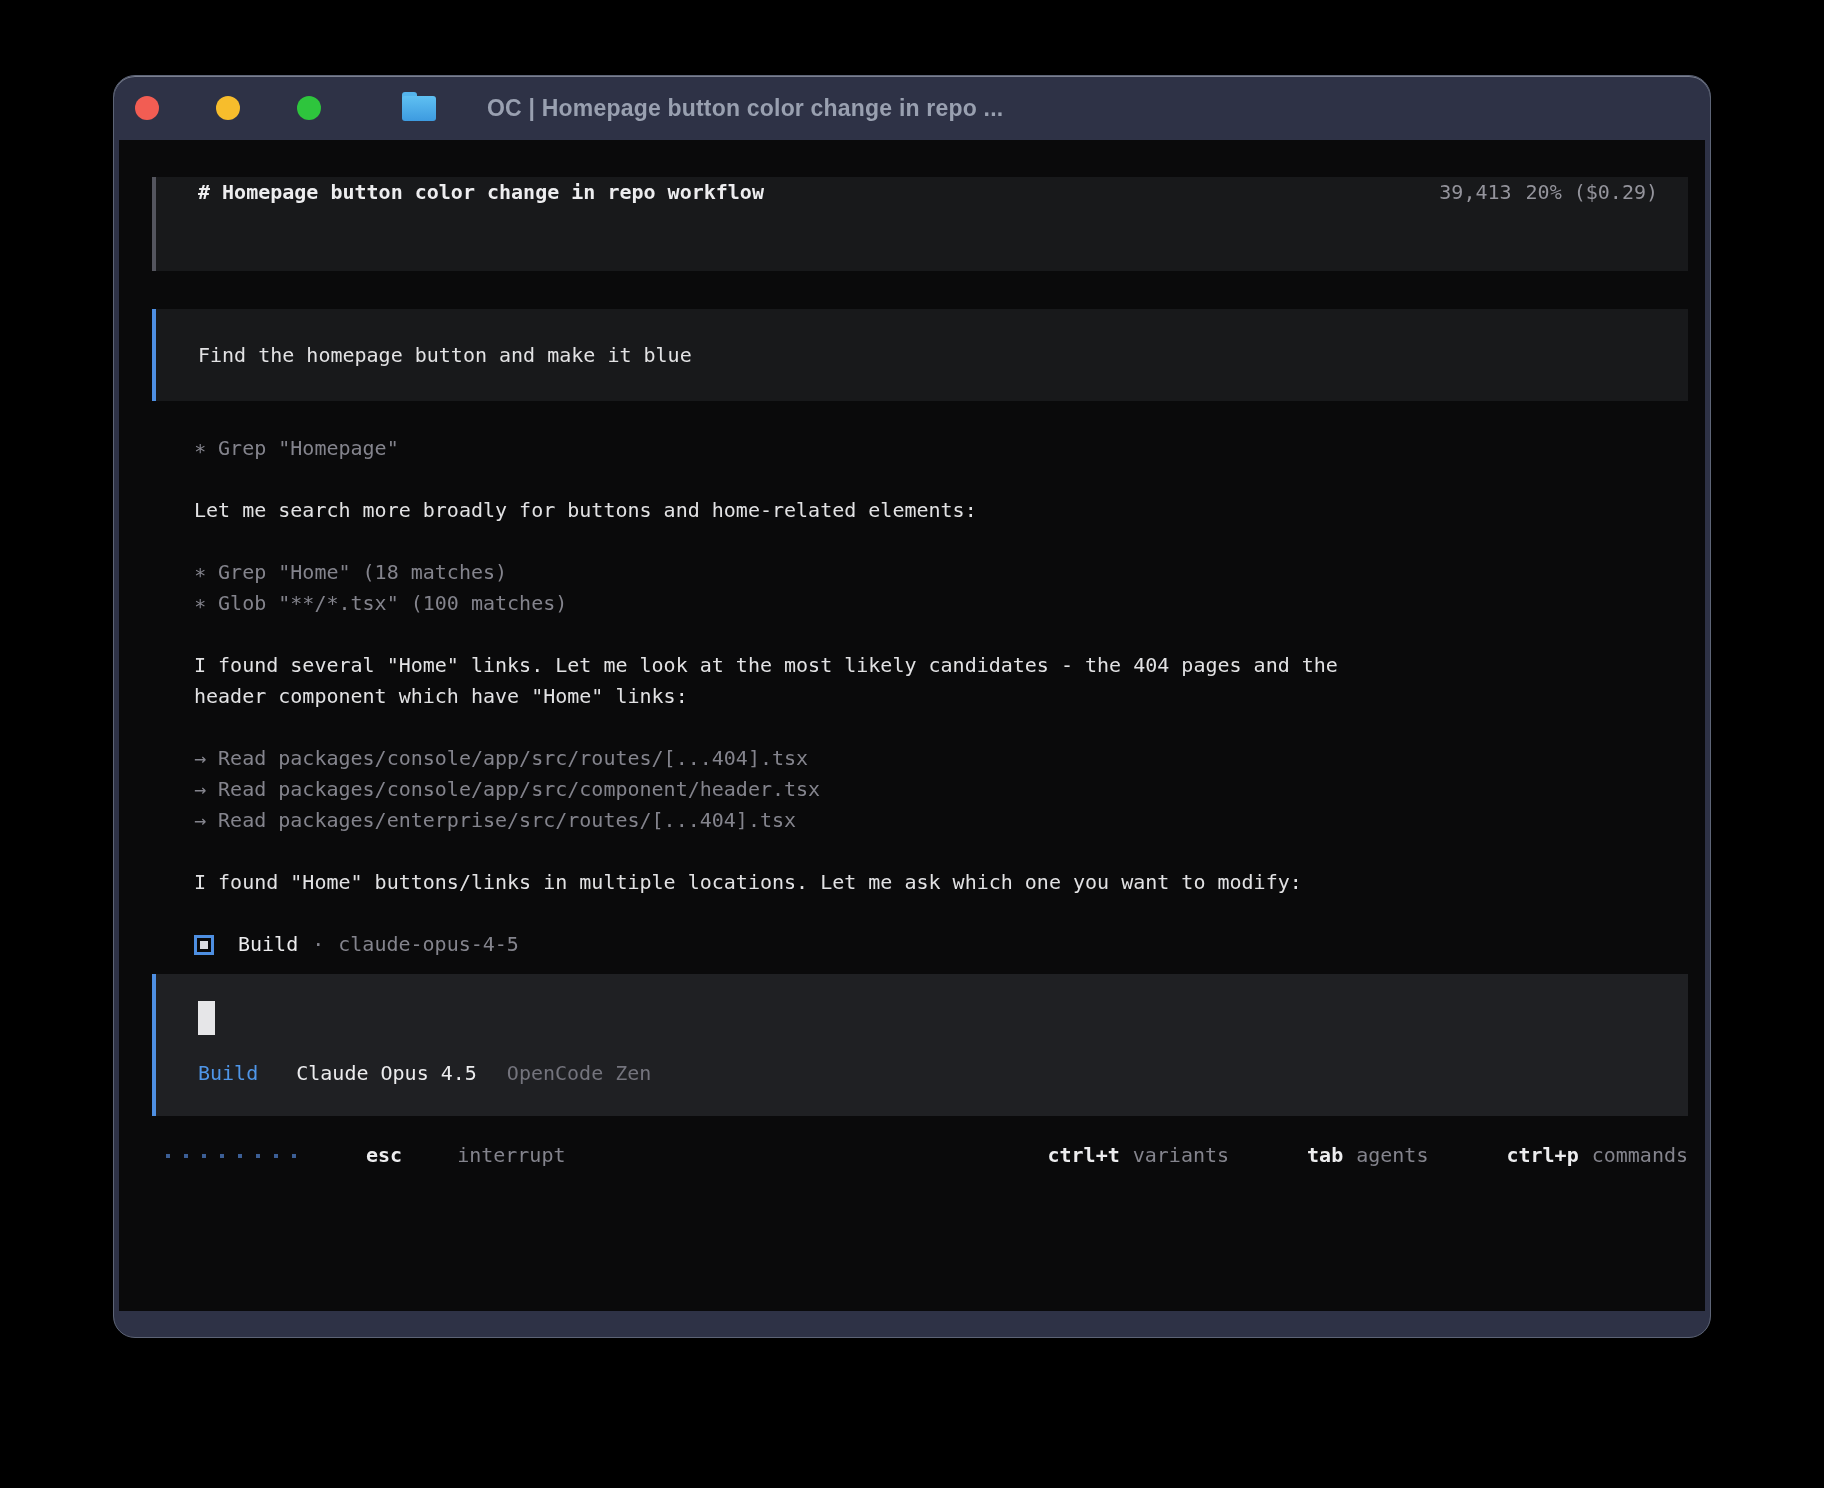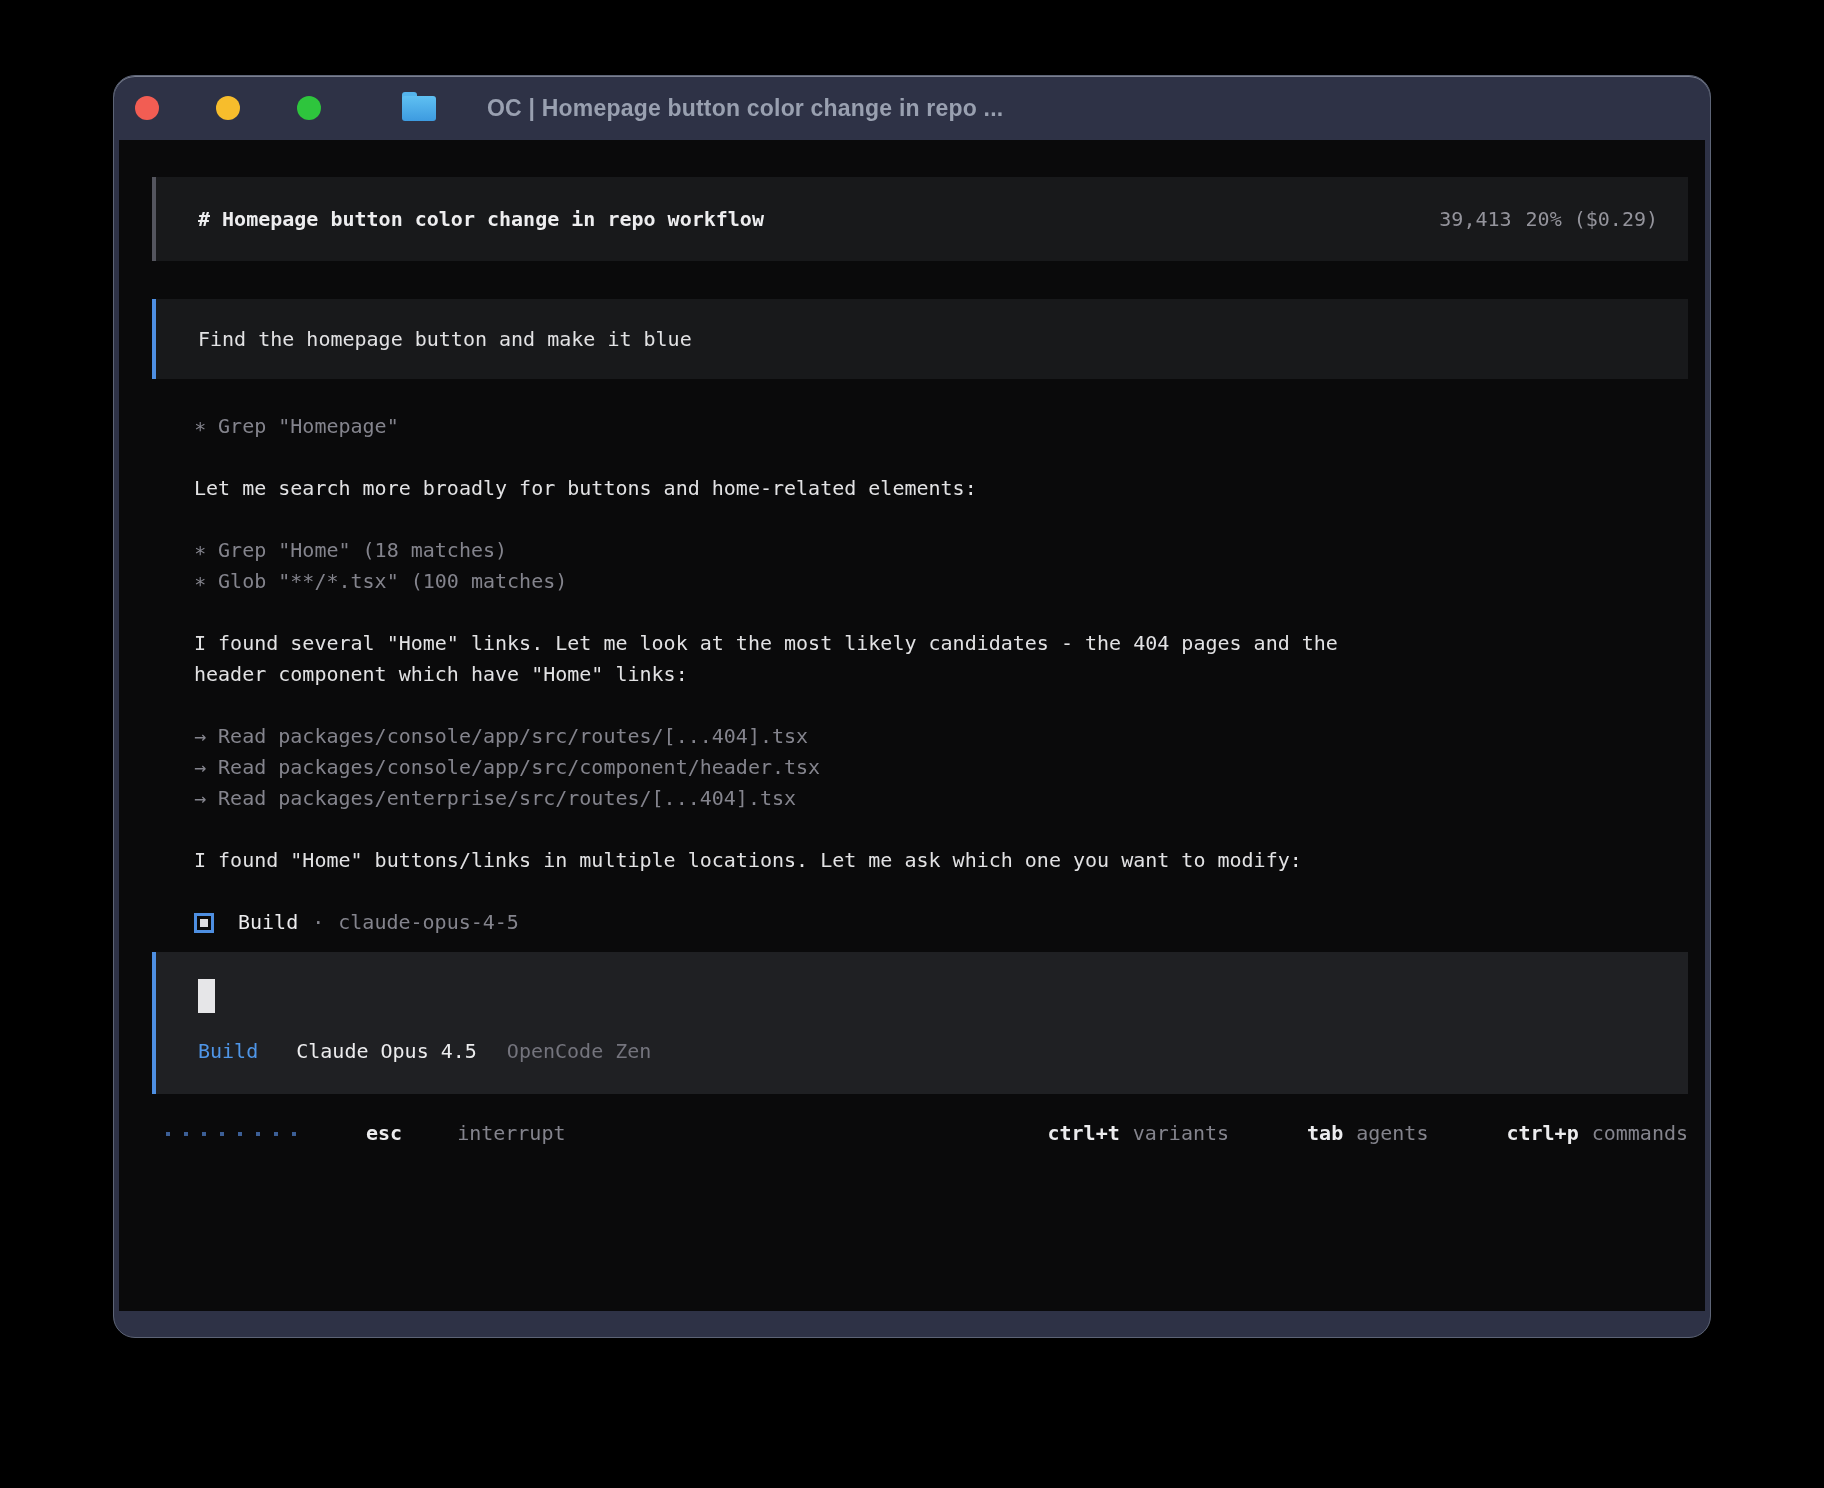--- a/index.html
+++ b/index.html
@@ -47,29 +47,29 @@
     display: flex; flex-direction: column;
     font-size: 20px; line-height: 31px; color: #e6e6e8;
   }
 
   .panel { background: #18191b; }
   .panel.bordered-gray { border-left: 4px solid #54555e; }
   .panel.bordered-blue { border-left: 4px solid #4e8fe2; }
 
   
   .session-header {
-    height: 84px; display: flex; align-items: center;
+    height: 94px; display: flex; 
     padding: 0 30px 0 42px;
   }
   .session-title { font-weight: bold; color: #ededef; }
   .session-stats { margin-left: auto; color: #94949c; display: flex; gap: 14px; }
 
   
   .user-message {
-    height: 80px; margin-top: 38px; display: flex; align-items: center;
+    height: 92px; margin-top: 38px; display: flex; align-items: center;
     padding: 0 30px 0 42px; color: #e2e2e4;
   }
 
   
   .transcript { margin-top: 32px; padding-left: 42px; }
   .transcript .block { margin-bottom: 31px; }
   .transcript .block:last-child { margin-bottom: 0; }
   .txt  { color: #e2e2e4; }
   .tool { color: #84848d; }
 

